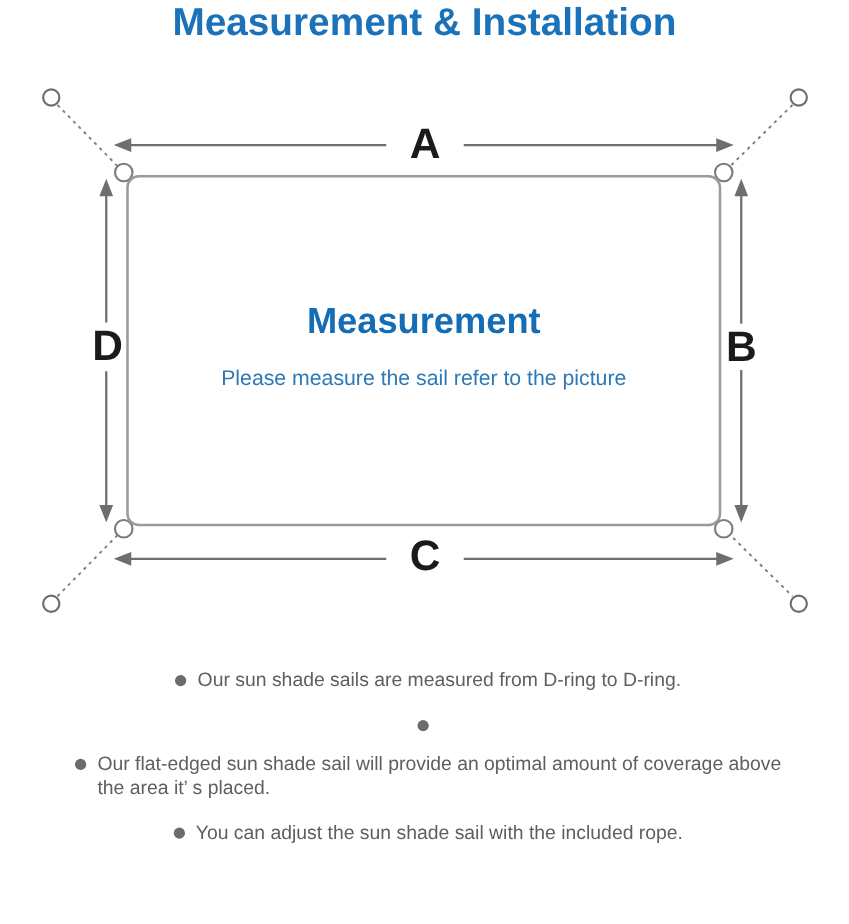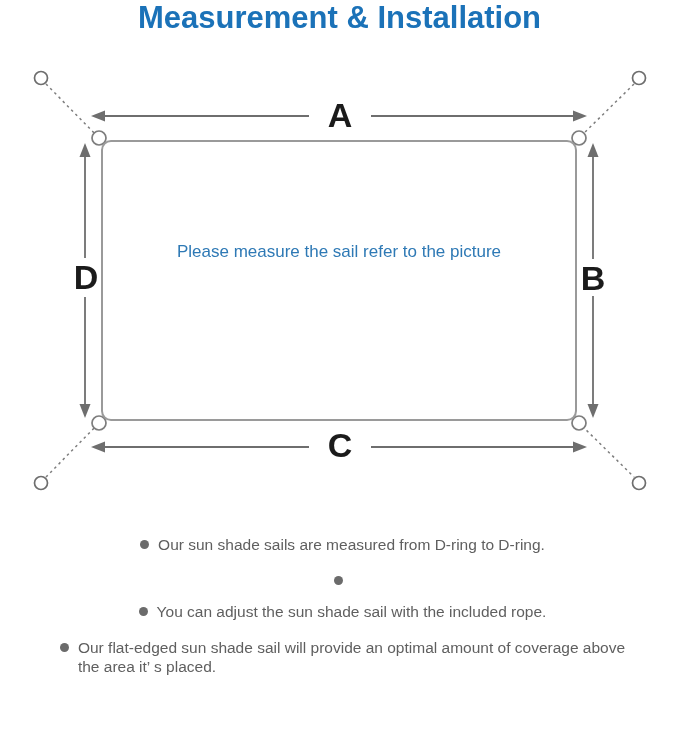--- a/index.html
+++ b/index.html
@@ -42,21 +42,21 @@
   }
   .center-title {
     font-size: 29px;
     font-weight: bold;
     color: #156db5;
     line-height: 32px;
   }
   .center-subtitle {
     font-size: 17px;
     color: #2e79b5;
-    margin-top: 1px;
+    margin-top: 20px;
     line-height: 20px;
   }
   .notes {
     position: absolute;
     left: 10px;
     top: 535px;
     width: 665px;
     list-style: none;
     margin: 0;
     padding: 0;
@@ -143,35 +143,36 @@
       <polygon points="593,418 587.5,404 598.5,404" stroke="none"></polygon>
     </g>
   </svg>
 
   <div class="dim-label" style="left:340px; top:115px;">A</div>
   <div class="dim-label" style="left:593px; top:278px;">B</div>
   <div class="dim-label" style="left:340px; top:445px;">C</div>
   <div class="dim-label" style="left:86px; top:277px;">D</div>
 
   <div class="center-text">
+    <div class="center-title">Measurement</div>
     <div class="center-subtitle">Please measure the sail refer to the picture</div>
   </div>
 
   <ul class="notes">
     <li class="note-item">
       <span class="dot"></span>
       <span class="note-text">Our sun shade sails are measured from D-ring to D-ring.</span>
     </li>
     <li class="note-item">
       <span class="dot"></span>
     </li>
     <li class="note-item">
       <span class="dot"></span>
-      <span class="note-text">You can adjust the sun shade sail with the included rope.</span>
+      <span class="note-text">Our flat-edged sun shade sail will provide an optimal amount of coverage above
+the area it’ s placed.</span>
     </li>
     <li class="note-item">
       <span class="dot"></span>
-      <span class="note-text">Our flat-edged sun shade sail will provide an optimal amount of coverage above
-the area it’ s placed.</span>
+      <span class="note-text">You can adjust the sun shade sail with the included rope.</span>
     </li>
   </ul>
 
 </div>
 
 </body></html>

